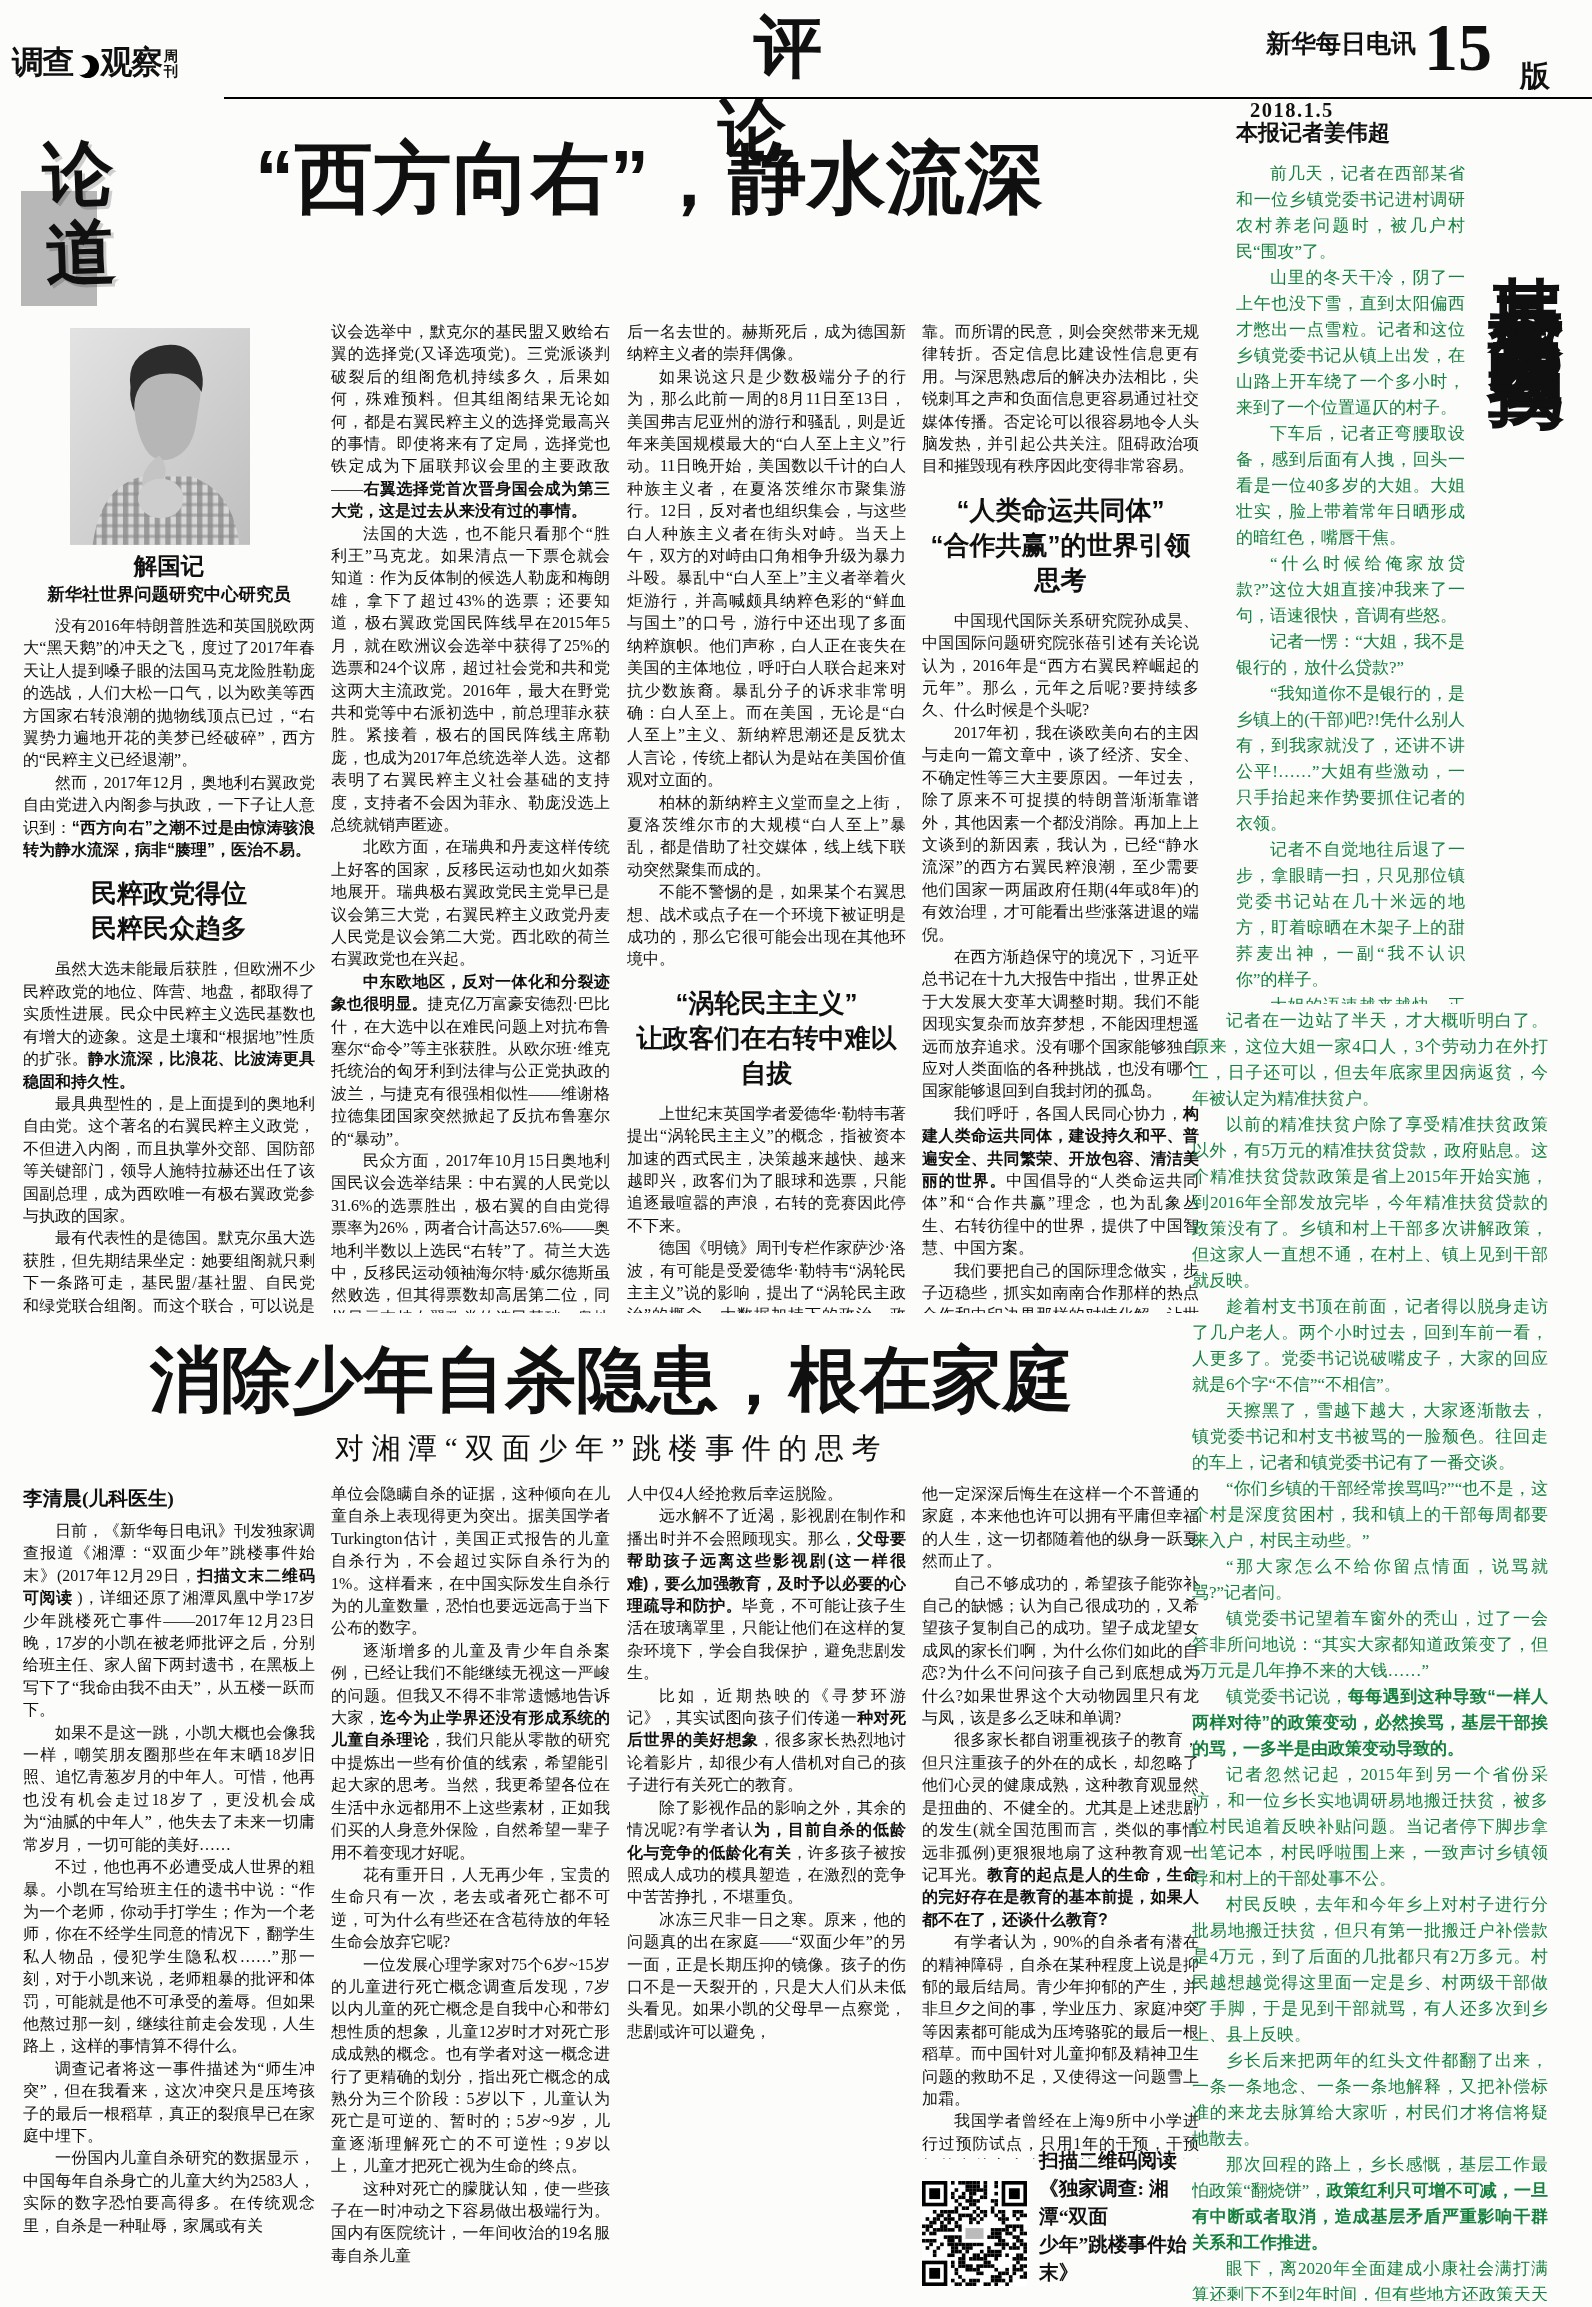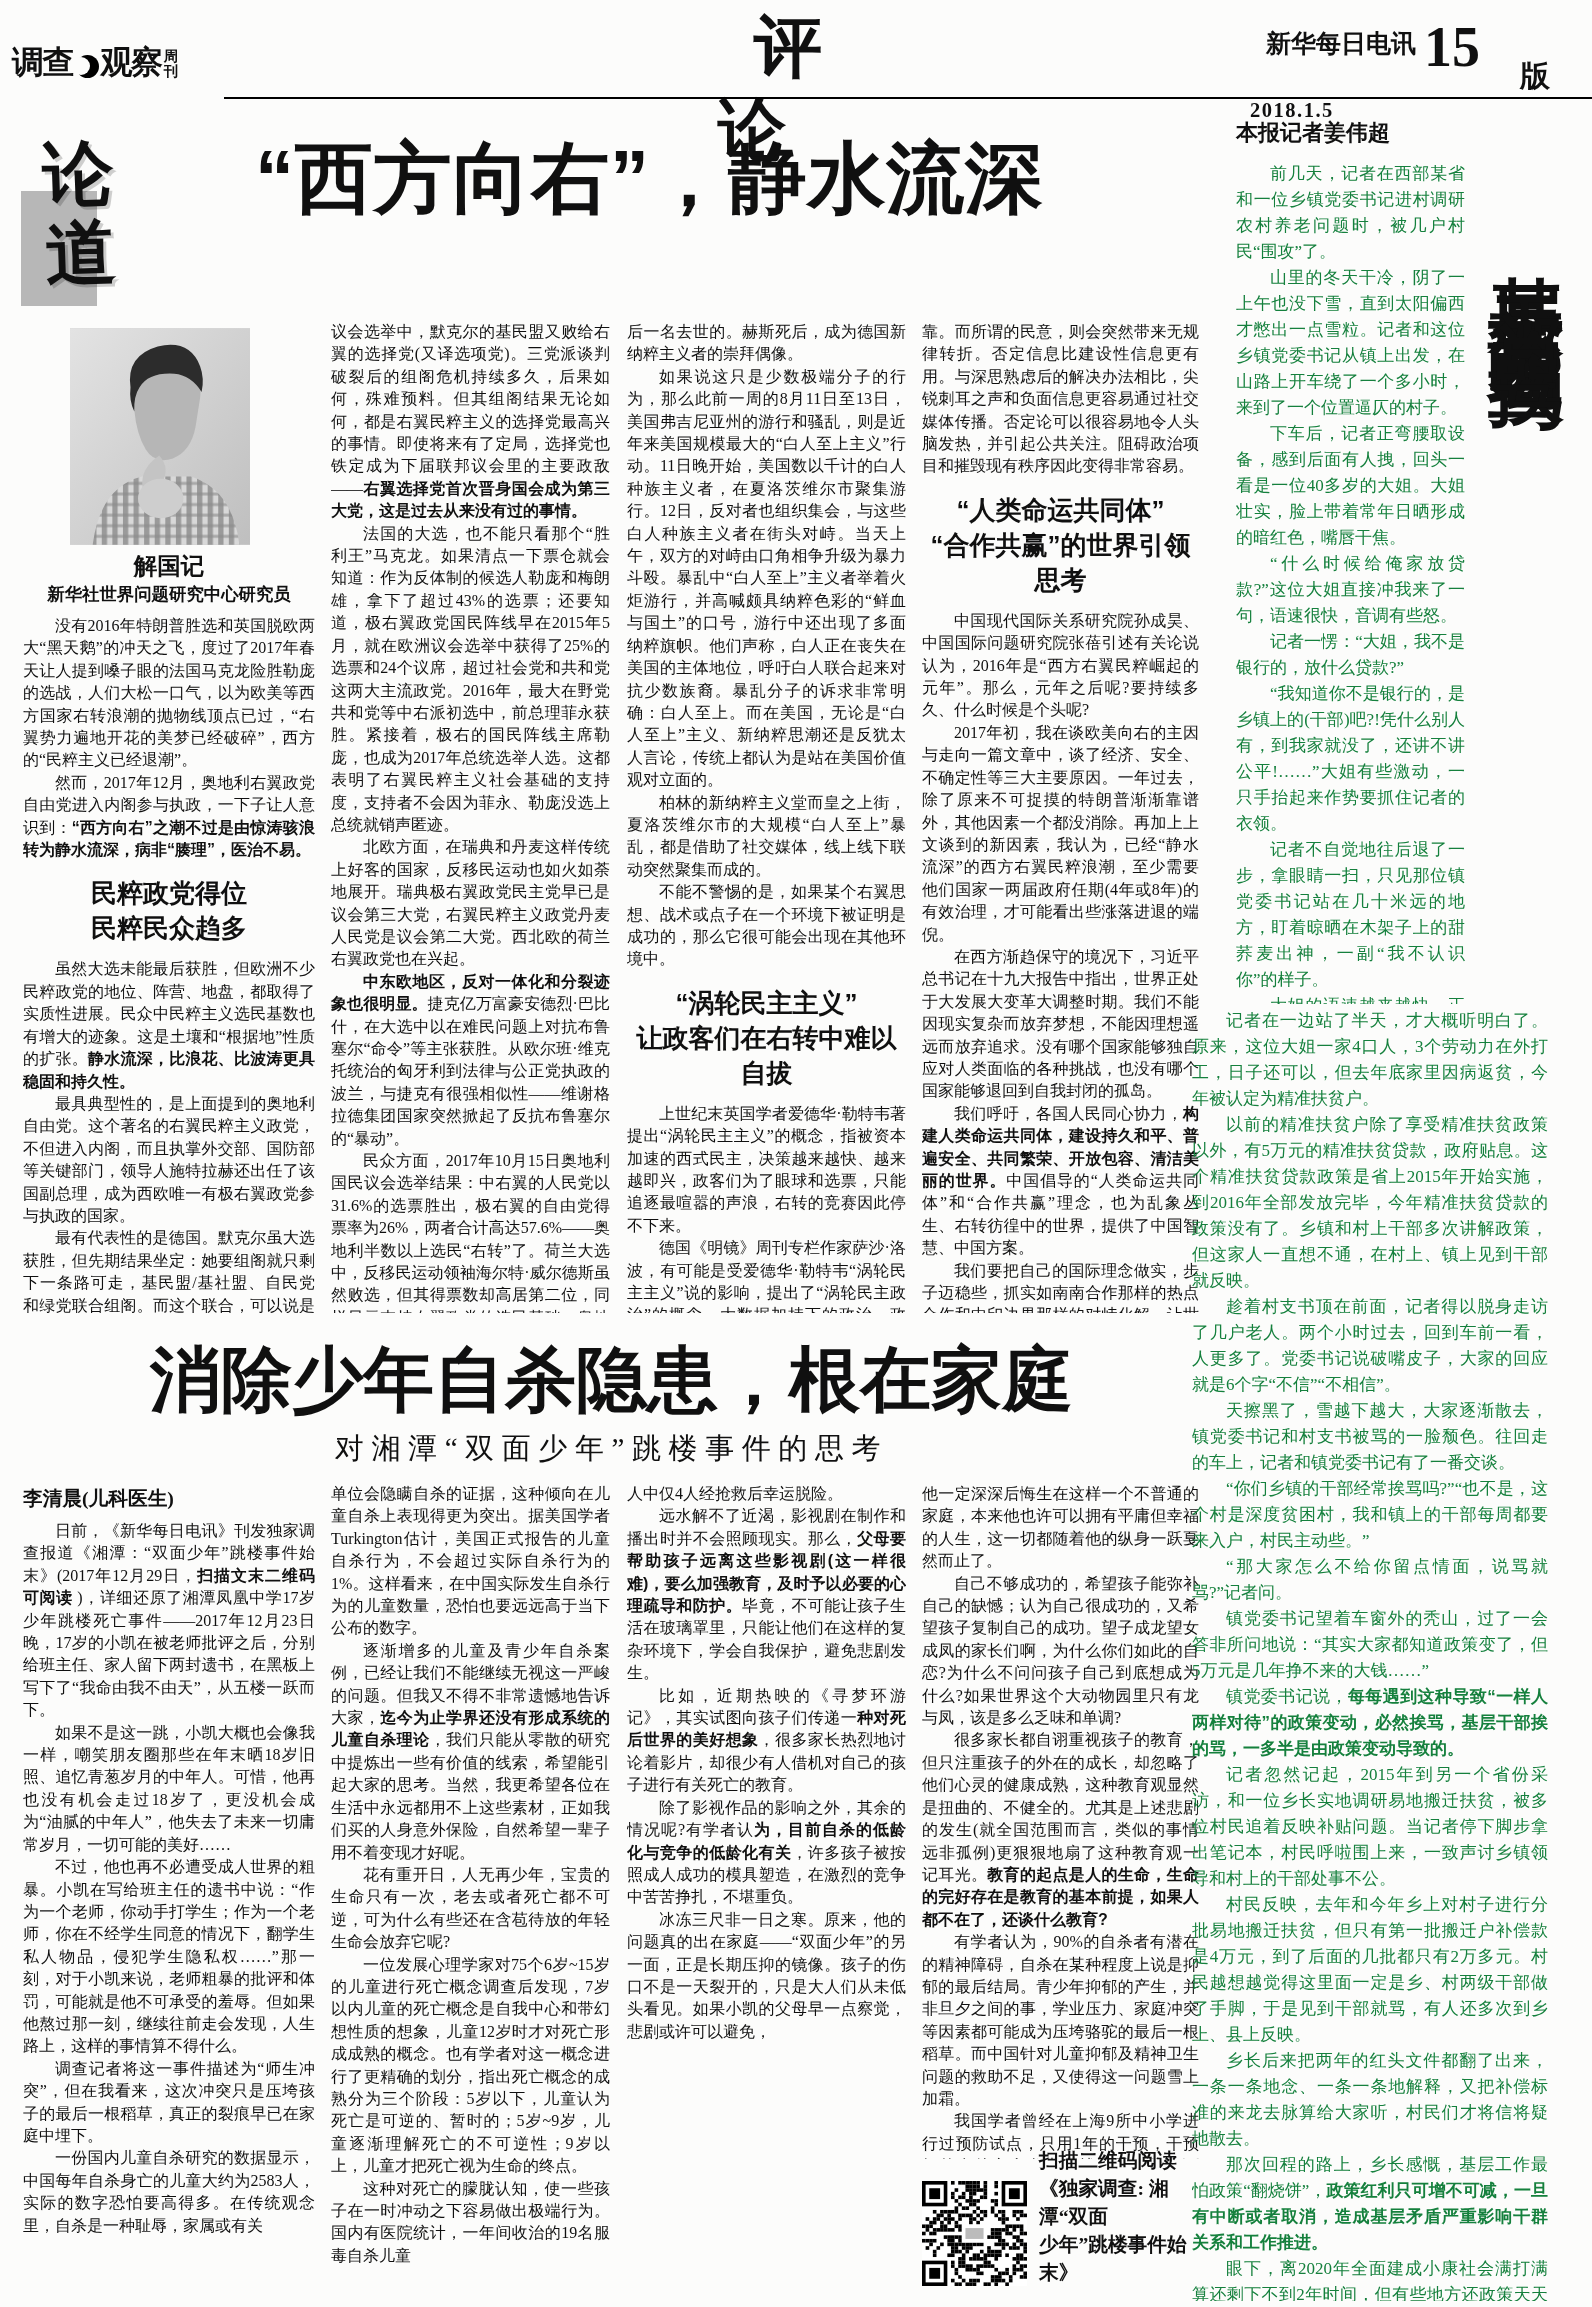--- a/index.html
+++ b/index.html
@@ -8,21 +8,21 @@
   .abs{position:absolute;}
   
   .mh-logo{left:12px;top:38px;display:flex;align-items:flex-start;font-family:"Liberation Sans","DejaVu Sans",sans-serif;}
   .mh-logo .big{font-size:32px;font-weight:900;letter-spacing:-1.5px;line-height:48px;}
   .crescent{width:23px;height:23px;margin:16.7px 1.5px 0 3px;border-radius:50%;background:#000;position:relative;}
   .crescent:before{content:"";position:absolute;left:-4.5px;top:2.3px;width:18px;height:18px;border-radius:50%;background:#fcfcfb;}
   .mh-weekly{display:flex;flex-direction:column;font-size:14.4px;font-weight:700;line-height:15px;margin:10.6px 0 0 2.3px;}
   .mh-center{left:629px;top:6px;width:318px;text-align:center;font-size:68px;font-weight:900;letter-spacing:72px;text-indent:72px;line-height:83px;}
   .mh-paper{left:1250px;top:27px;width:182px;text-align:center;font-size:25px;font-weight:900;}
   .mh-date{left:1250px;top:67px;width:182px;text-align:left;font-size:20.5px;font-weight:700;letter-spacing:1.5px;margin-top:32px;}
-  .mh-page{left:1424px;top:1.5px;font-size:56px;font-weight:900;line-height:91px;}
+  .mh-page{left:1424px;top:1.5px;font-size:68px;font-weight:900;line-height:91px;}
   .mh-ban{left:1520px;top:56px;font-size:30px;font-weight:700;}
   .mh-rule{left:224px;top:97px;width:1368px;height:2.3px;background:#000;}
   
   .ld-box{left:21px;top:191px;width:76px;height:115px;background:#b7b7b7;}
   .ld-chars{left:44px;top:135px;width:91px;font-size:71px;font-weight:900;line-height:79px;
             font-family:"Liberation Serif",serif;transform:rotate(-2deg);text-shadow:3px 3px 0 rgba(0,0,0,.18);}
   .m-title{left:255px;top:127px;width:803px;font-size:78px;font-weight:900;letter-spacing:0.8px;
            font-family:"Liberation Sans","DejaVu Sans",sans-serif;white-space:nowrap;}
   .photo{left:70px;top:328px;width:180px;height:217px;background:#d9d9d9;}
   .a-name{left:23px;top:550px;width:292px;text-align:center;font-size:23.5px;font-weight:900;}

